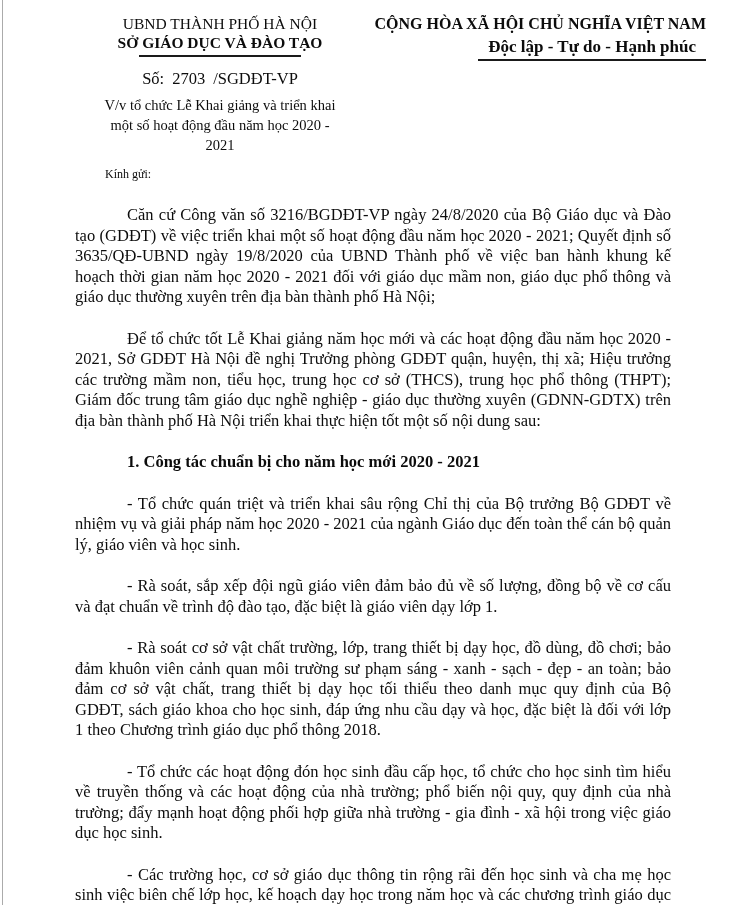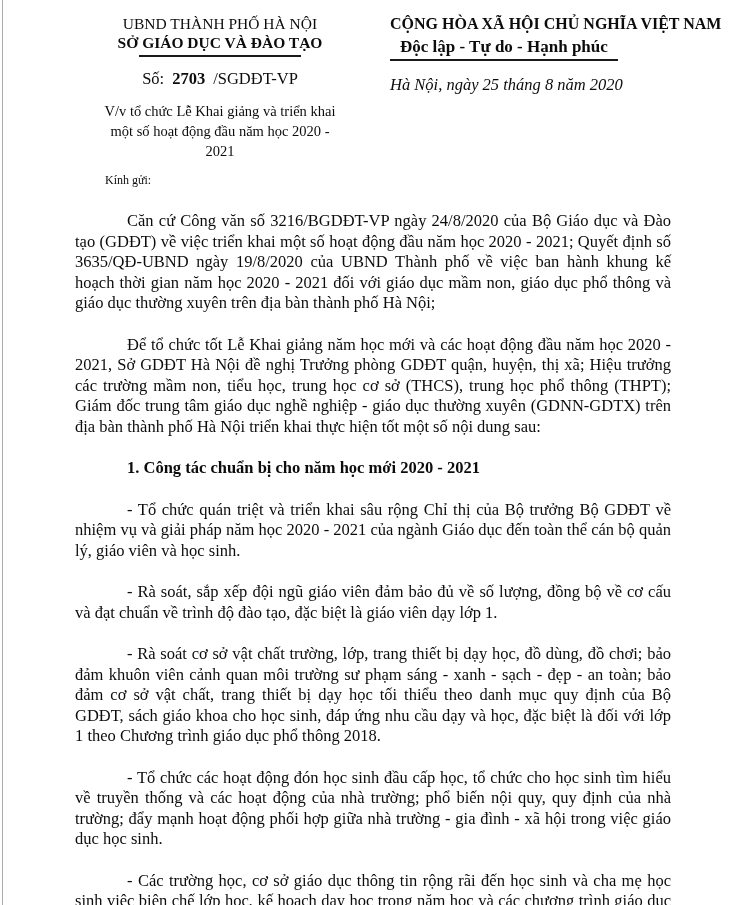--- a/index.html
+++ b/index.html
@@ -20,30 +20,29 @@
     left: 2px;
     top: 0;
     height: 100%;
     width: 1px;
     background: #ababab;
   }
   
   .header {
     display: flex;
     padding: 14px 38px 0 70px;
-    gap: 20px;
   }
   .header-left {
     flex: none;
     width: 300px;
     text-align: center;
   }
   .header-right {
     flex: 1;
-    text-align: left;
+    text-align: right;
   }
   .org-parent {
     font-size: 15.5px;
     line-height: 19px;
     white-space: nowrap;
   }
   .org-name {
     font-size: 15.5px;
     font-weight: bold;
     line-height: 19px;
@@ -55,26 +54,26 @@
     height: 0;
     border-bottom: 2px solid #1a1a1a;
     margin: 0 auto;
   }
   .doc-number {
     font-size: 16.5px;
     line-height: 19px;
     margin-top: 12px;
     white-space: nowrap;
   }
-  .doc-number .num { margin: 16px 8px; font-weight: bold; }
+  .doc-number .num { margin: 16px 8px; }
   .subject {
     font-size: 14.5px;
     line-height: 20px;
     width: 246px;
-    margin: 13px auto 0;
+    margin: 7px auto 0;
   }
   .national-title {
     font-size: 16px;
     font-weight: bold;
     line-height: 19px;
     white-space: nowrap;
   }
   .motto-wrap { margin-top: 3px; }
   .motto {
     display: inline-block;
@@ -135,21 +134,20 @@
       <div class="doc-number">
         <span>Số:</span><span class="num">2703</span><span>/SGDĐT-VP</span>
       </div>
       <div class="subject">V/v tổ chức Lễ Khai giảng và triển khai một số hoạt động đầu năm học 2020 - 2021</div>
     </div>
     <div class="header-right">
       <div class="national-title">CỘNG HÒA XÃ HỘI CHỦ NGHĨA VIỆT NAM</div>
       <div class="motto-wrap">
         <span class="motto">Độc lập - Tự do - Hạnh phúc</span>
       </div>
-      <div class="place-date">Hà Nội, ngày 25 tháng 8 năm 2020</div>
     </div>
   </div>
 
   <div class="content">
     <div class="salutation">Kính gửi:</div>
 
     <p class="para">Căn cứ Công văn số 3216/BGDĐT-VP ngày 24/8/2020 của Bộ Giáo dục và Đào tạo (GDĐT) về việc triển khai một số hoạt động đầu năm học 2020 - 2021; Quyết định số 3635/QĐ-UBND ngày 19/8/2020 của UBND Thành phố về việc ban hành khung kế hoạch thời gian năm học 2020 - 2021 đối với giáo dục mầm non, giáo dục phổ thông và giáo dục thường xuyên trên địa bàn thành phố Hà Nội;</p>
     <p class="para">Để tổ chức tốt Lễ Khai giảng năm học mới và các hoạt động đầu năm học 2020 - 2021, Sở GDĐT Hà Nội đề nghị Trưởng phòng GDĐT quận, huyện, thị xã; Hiệu trưởng các trường mầm non, tiểu học, trung học cơ sở (THCS), trung học phổ thông (THPT); Giám đốc trung tâm giáo dục nghề nghiệp - giáo dục thường xuyên (GDNN-GDTX) trên địa bàn thành phố Hà Nội triển khai thực hiện tốt một số nội dung sau:</p>
 
     <p class="section-heading">1. Công tác chuẩn bị cho năm học mới 2020 - 2021</p>

